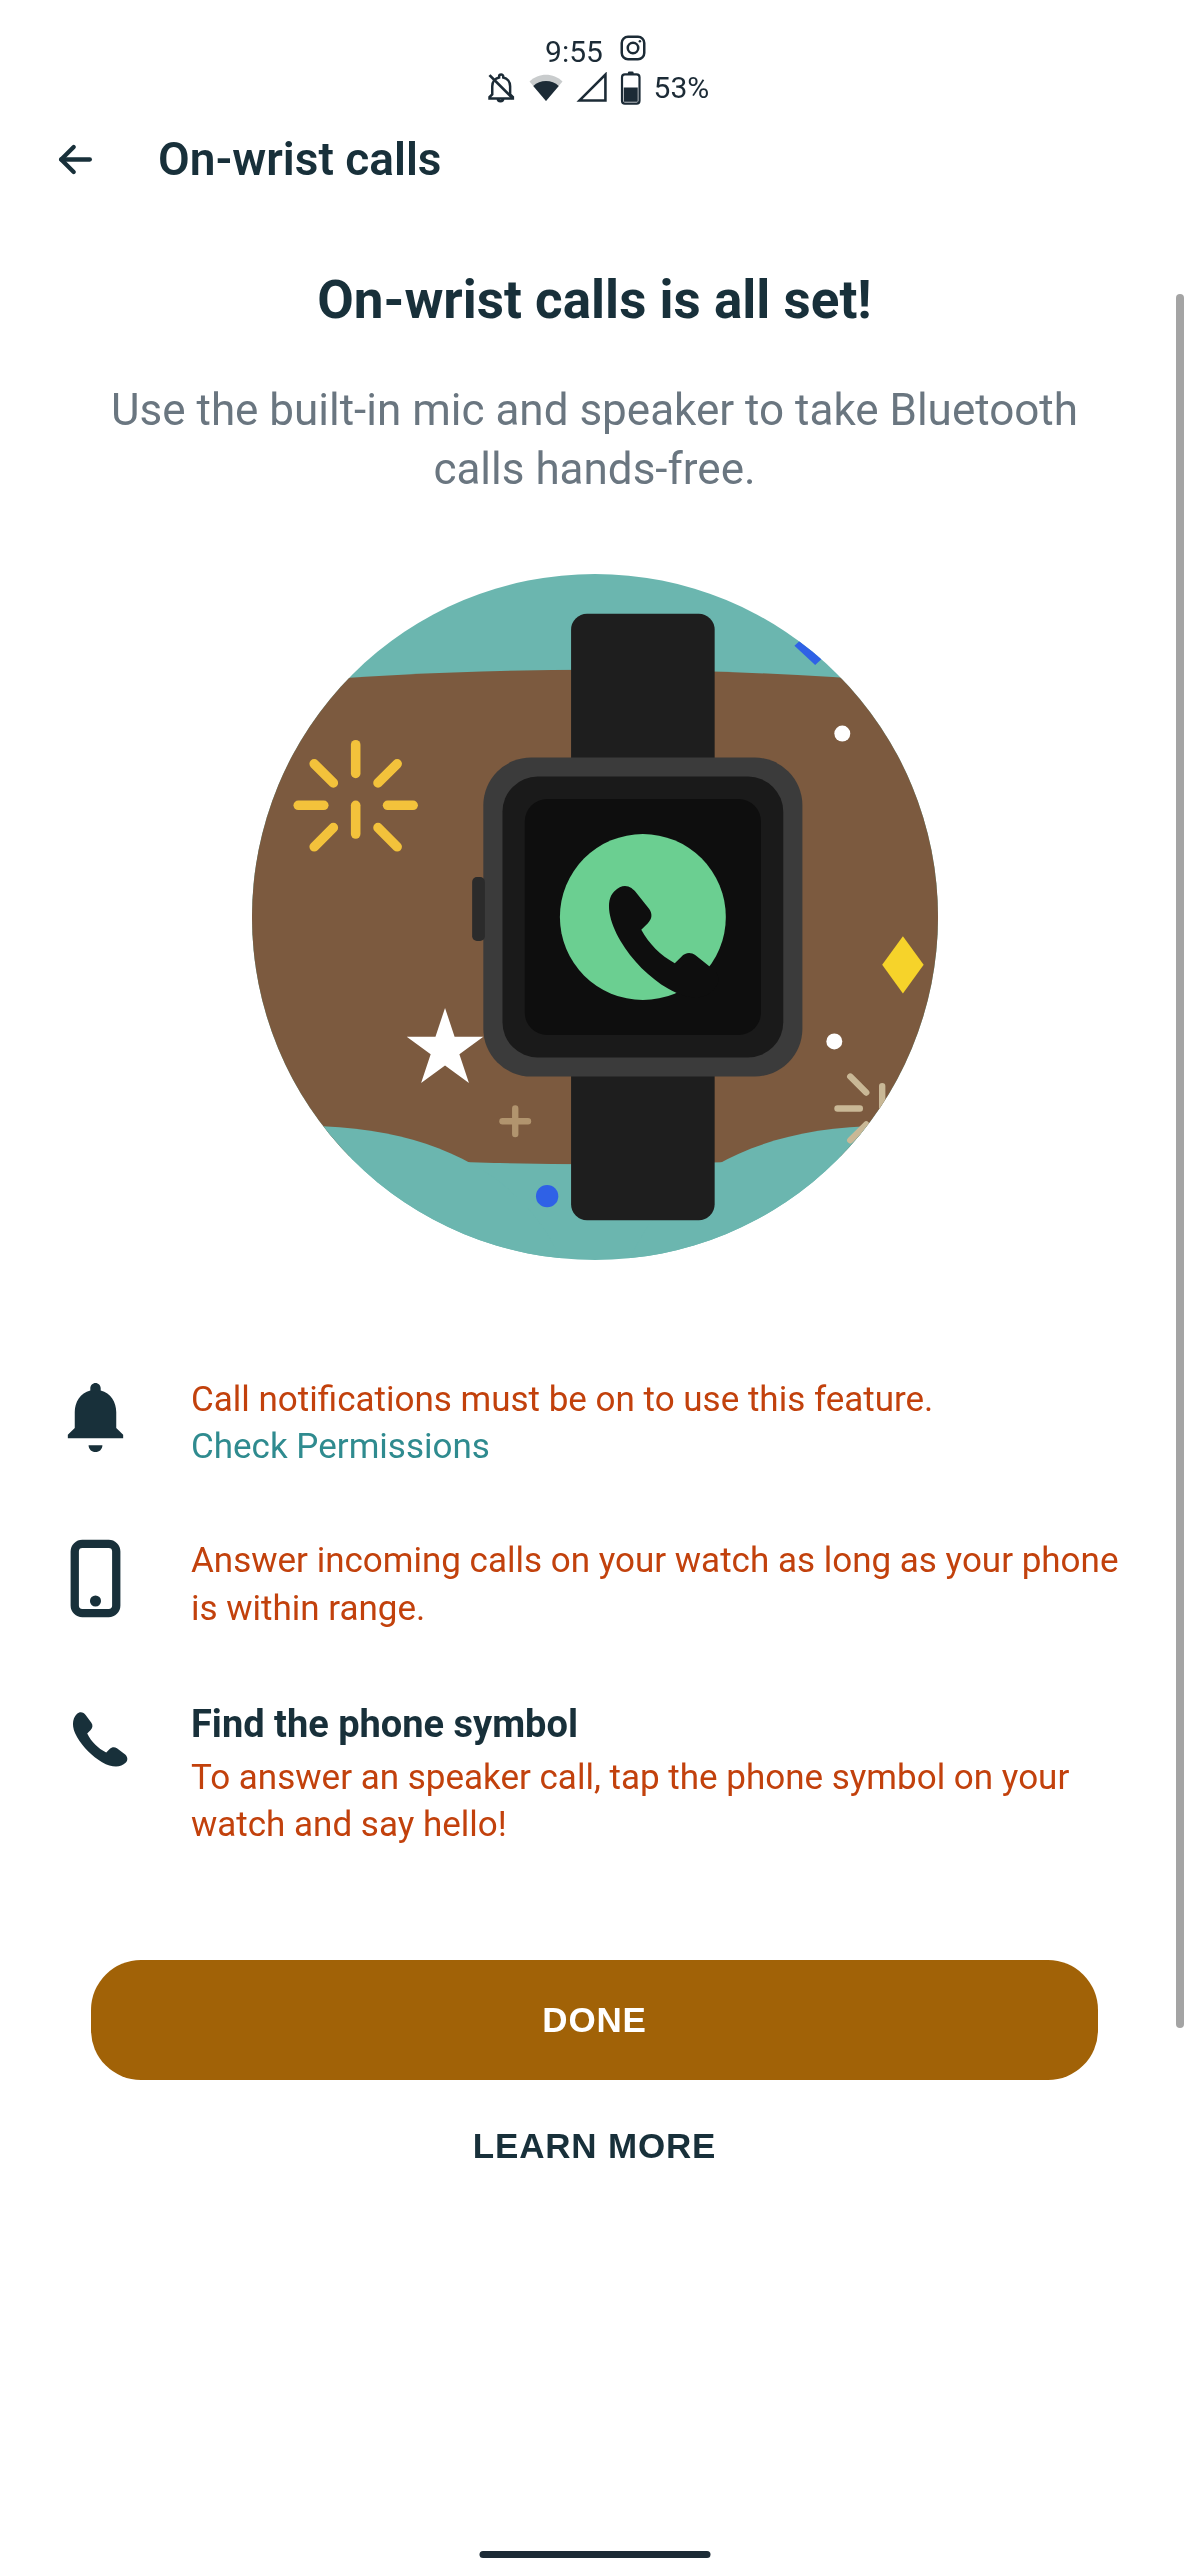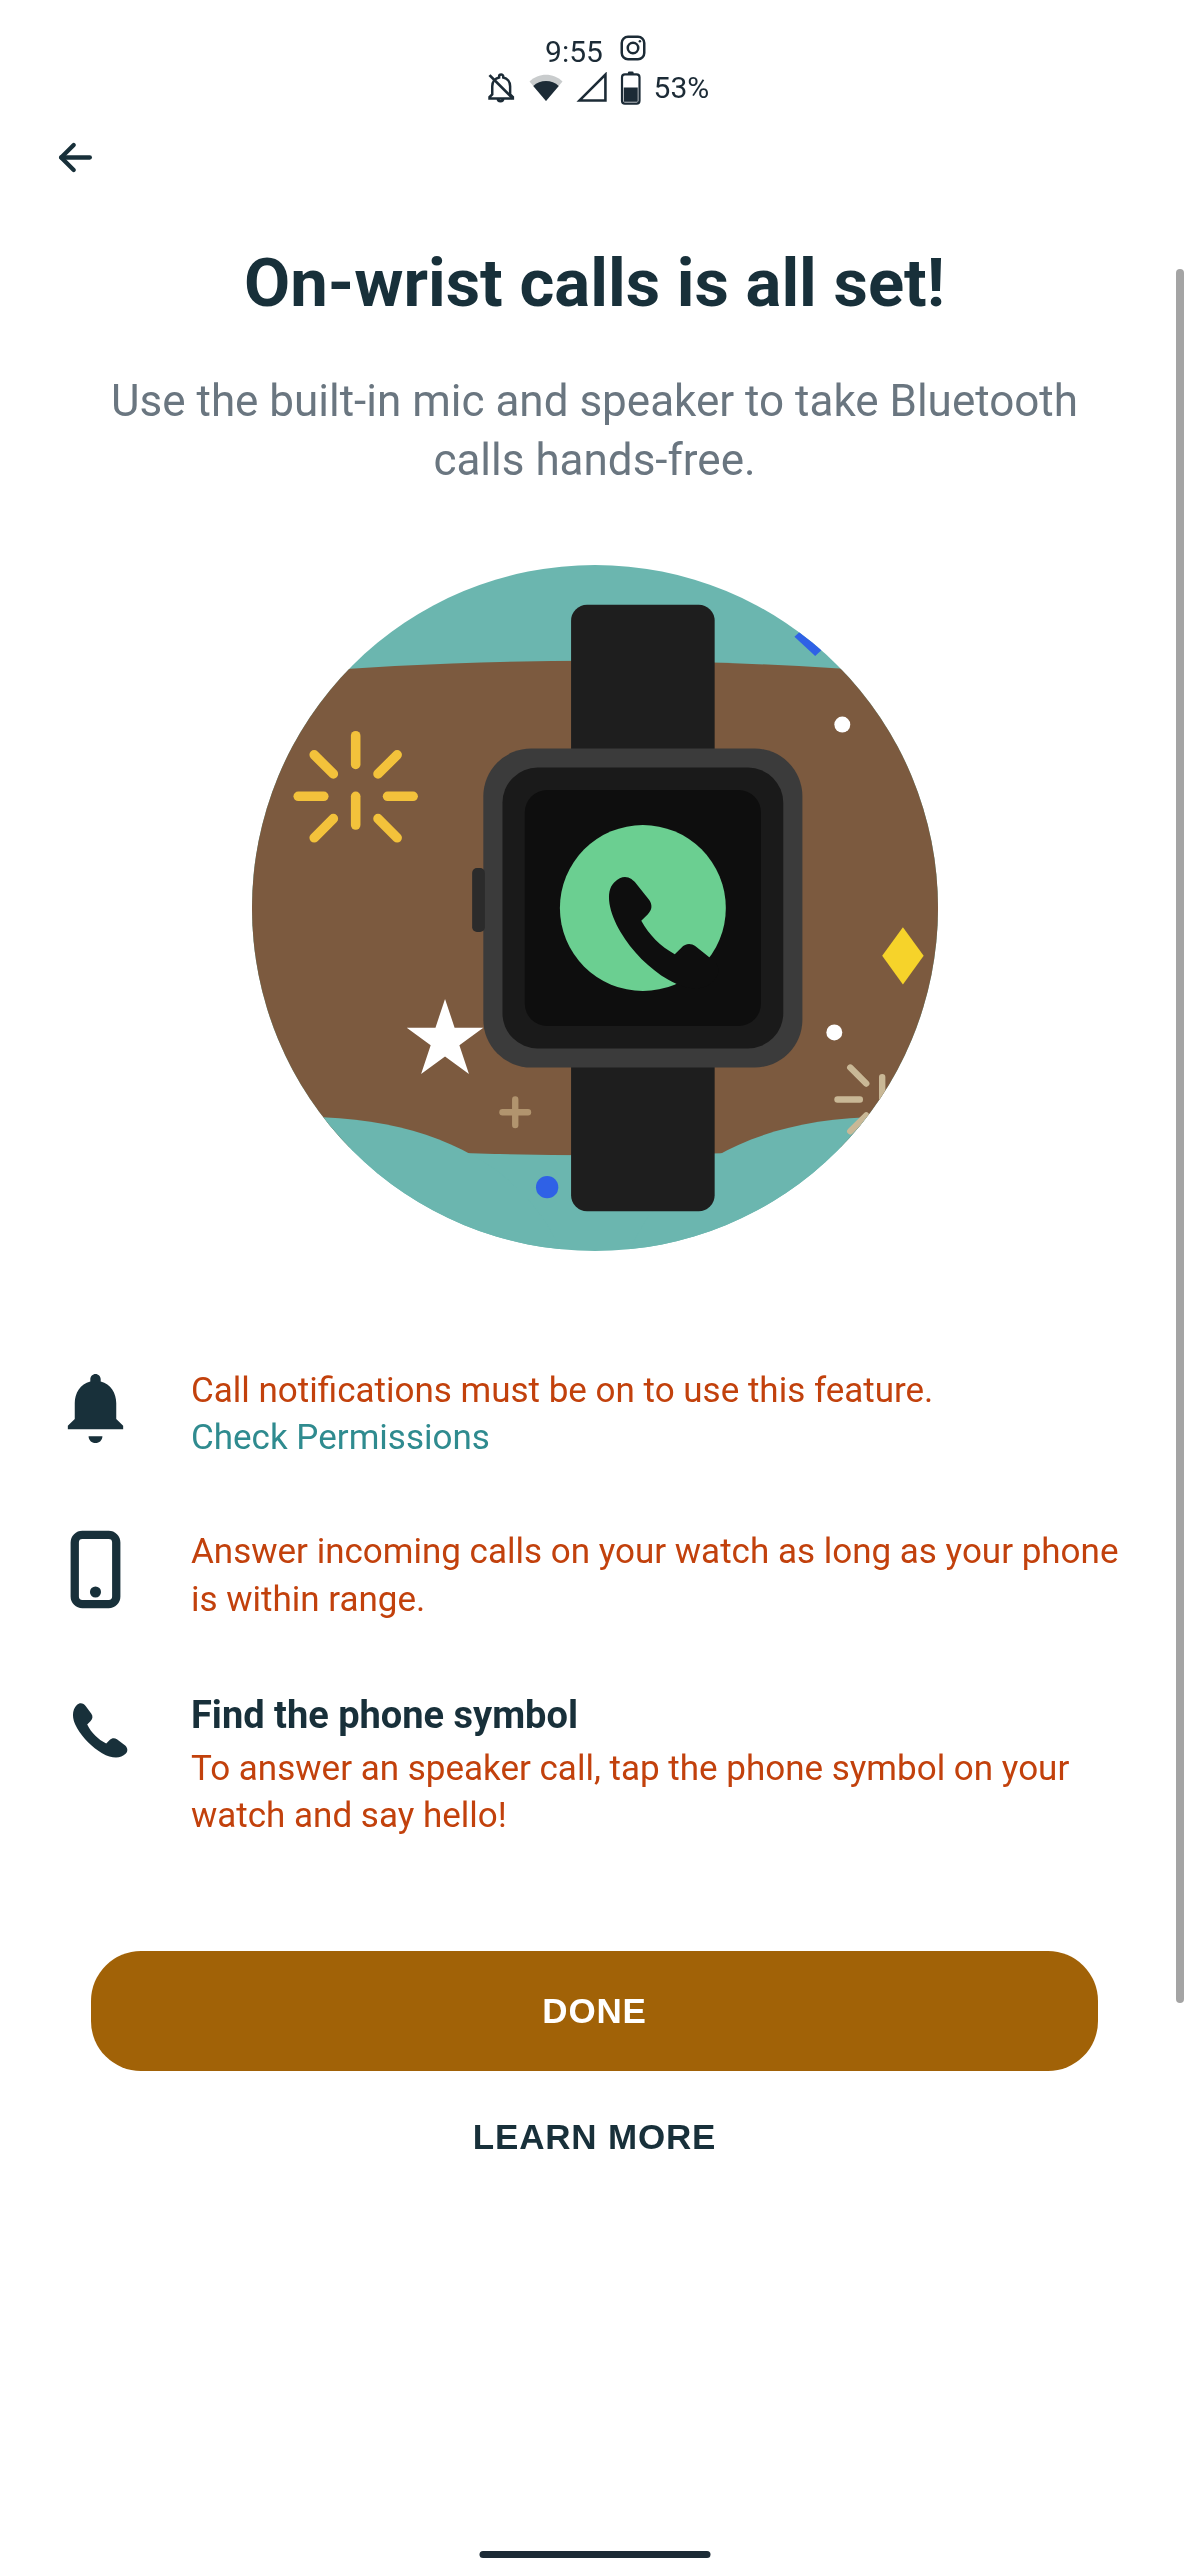--- a/index.html
+++ b/index.html
@@ -50,24 +50,24 @@
     right: 5px;
     top: 25px;
     width: 8.3px;
     height: 1734px;
     background: #a4a4a4;
     border-radius: 4.1px;
   }
 
   .hero-title {
     text-align: center;
-    font-size: 67px;
+    font-size: 53px;
     font-weight: 700;
     color: #18303a;
-    margin-top: 29px;
+    margin-top: 50px;
   }
   .hero-sub {
     text-align: center;
     font-size: 44px;
     line-height: 1.35;
     color: #6a7680;
     margin: 50px 25px 0 25px;
   }
 
   .illustration-wrap {
@@ -192,20 +192,21 @@
   </div>
 </div>
 
 <div class="app-bar">
   <div class="back">
     <svg width="43" height="43" viewBox="0 0 24 24" fill="none" stroke="#18303a" stroke-width="2.4" stroke-linecap="round" stroke-linejoin="round">
       <line x1="20" y1="12" x2="4" y2="12"></line>
       <polyline points="11 5 4 12 11 19"></polyline>
     </svg>
   </div>
+  <h1>On-wrist calls</h1>
 </div>
 
 <div class="scroll">
   <div class="scroll-indicator"></div>
 
   <h2 class="hero-title">On-wrist calls is all set!</h2>
   <p class="hero-sub">Use the built-in mic and speaker to take Bluetooth calls hands-free.</p>
 
   <div class="illustration-wrap">
     <svg class="illustration" viewBox="0 0 440 440">

